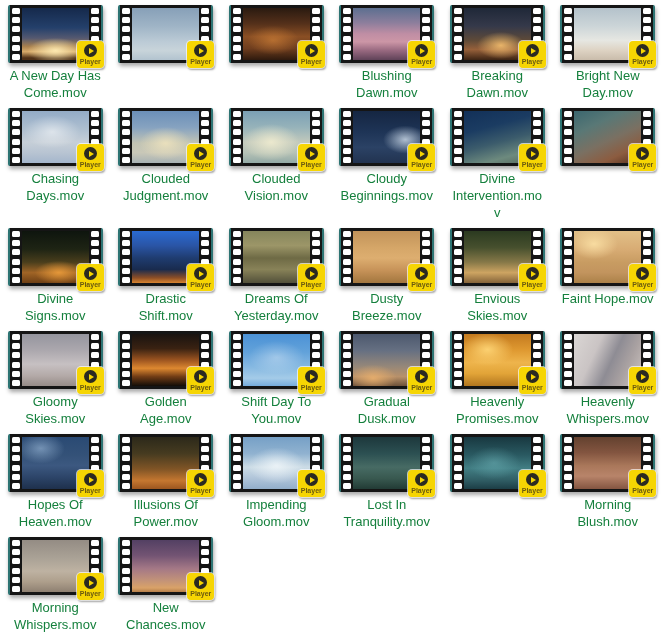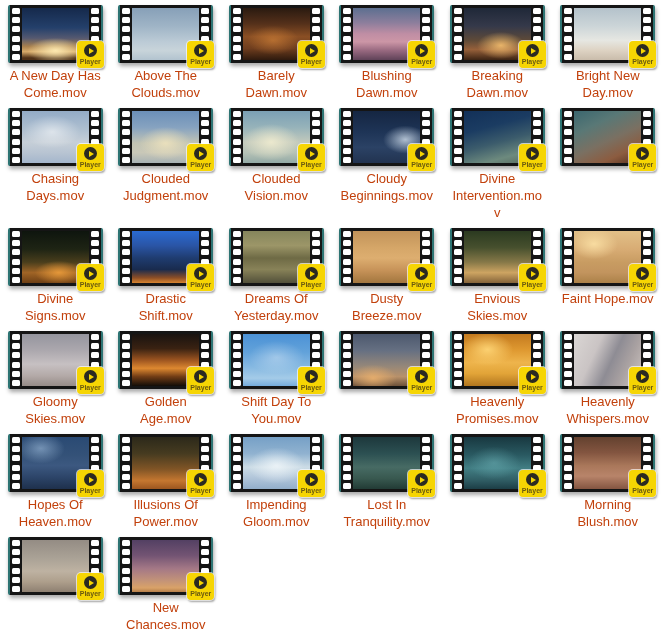--- a/index.html
+++ b/index.html
@@ -98,21 +98,21 @@
     font-weight: bold;
     color: var(--badge-text, #6a5a10);
     letter-spacing: 0;
   }
   .label {
     margin-top: 4px;
     width: 94px;
     text-align: center;
     font-size: 13px;
     line-height: 17px;
-    color: #c2410c;
+    color: #15803d;
     overflow-wrap: break-word;
     word-wrap: break-word;
   }
 </style>
 </head>
 <body style="background: rgb(255, 255, 255);">
 
 <div class="grid">
   <div class="cell">
     <div class="film">
@@ -162,21 +162,20 @@
         <div class="hole"></div>
         <div class="hole"></div>
       </div>
       <div class="badge">
         <div class="badge-circle">
           <div class="badge-tri"></div>
         </div>
         <div class="badge-label">Player</div>
       </div>
     </div>
-    <div class="label">Above The Clouds.mov</div>
   </div>
 
   <div class="cell">
     <div class="film">
       <div class="holes left">
         <div class="hole"></div>
         <div class="hole"></div>
         <div class="hole"></div>
         <div class="hole"></div>
         <div class="hole"></div>
@@ -191,21 +190,20 @@
         <div class="hole"></div>
         <div class="hole"></div>
       </div>
       <div class="badge">
         <div class="badge-circle">
           <div class="badge-tri"></div>
         </div>
         <div class="badge-label">Player</div>
       </div>
     </div>
-    <div class="label">Barely Dawn.mov</div>
   </div>
 
   <div class="cell">
     <div class="film">
       <div class="holes left">
         <div class="hole"></div>
         <div class="hole"></div>
         <div class="hole"></div>
         <div class="hole"></div>
         <div class="hole"></div>
@@ -741,20 +739,21 @@
         <div class="hole"></div>
         <div class="hole"></div>
       </div>
       <div class="badge">
         <div class="badge-circle">
           <div class="badge-tri"></div>
         </div>
         <div class="badge-label">Player</div>
       </div>
     </div>
+    <div class="label">Gradual Dusk.mov</div>
   </div>
 
   <div class="cell">
     <div class="film">
       <div class="holes left">
         <div class="hole"></div>
         <div class="hole"></div>
         <div class="hole"></div>
         <div class="hole"></div>
         <div class="hole"></div>
@@ -1000,20 +999,21 @@
         <div class="hole"></div>
         <div class="hole"></div>
       </div>
       <div class="badge">
         <div class="badge-circle">
           <div class="badge-tri"></div>
         </div>
         <div class="badge-label">Player</div>
       </div>
     </div>
+    <div class="label">Morning Whispers.mov</div>
   </div>
 
   <div class="cell">
     <div class="film">
       <div class="holes left">
         <div class="hole"></div>
         <div class="hole"></div>
         <div class="hole"></div>
         <div class="hole"></div>
         <div class="hole"></div>

